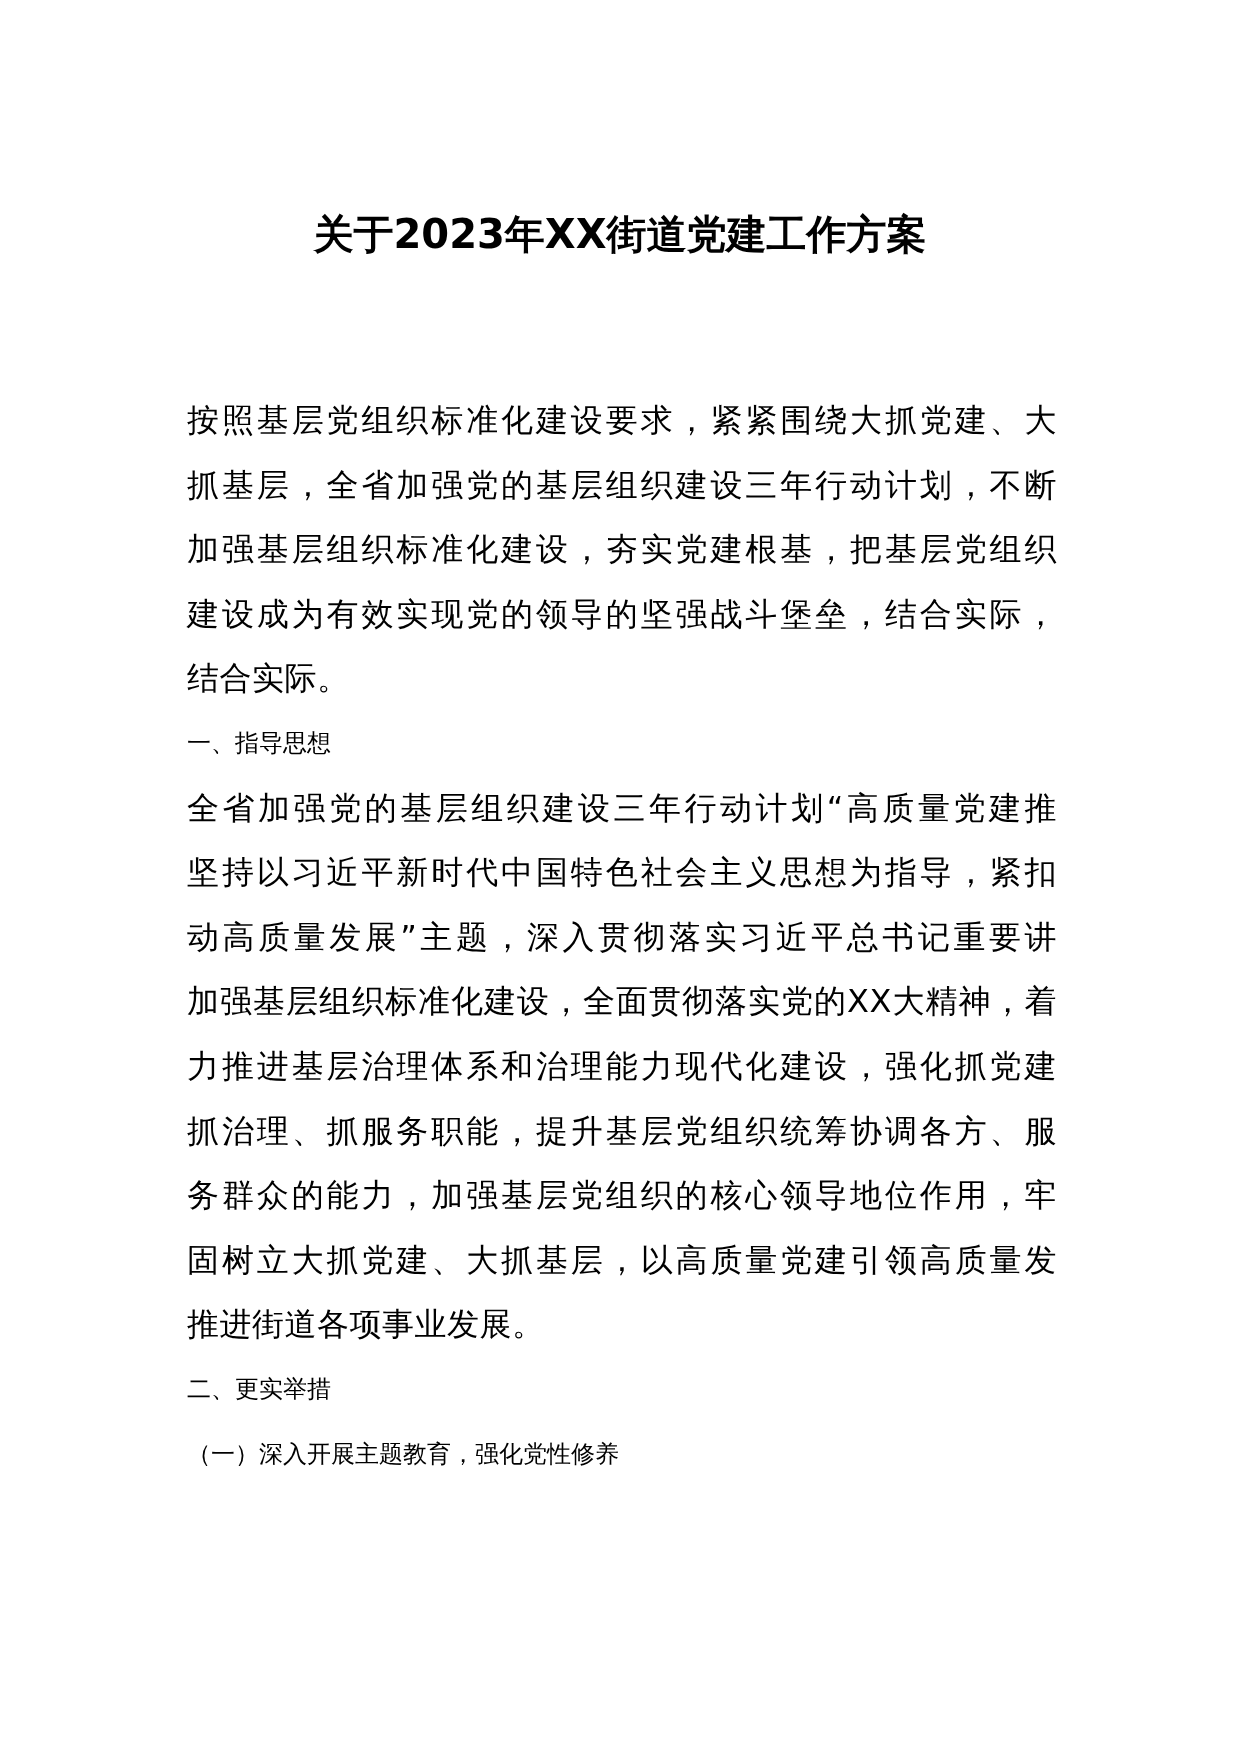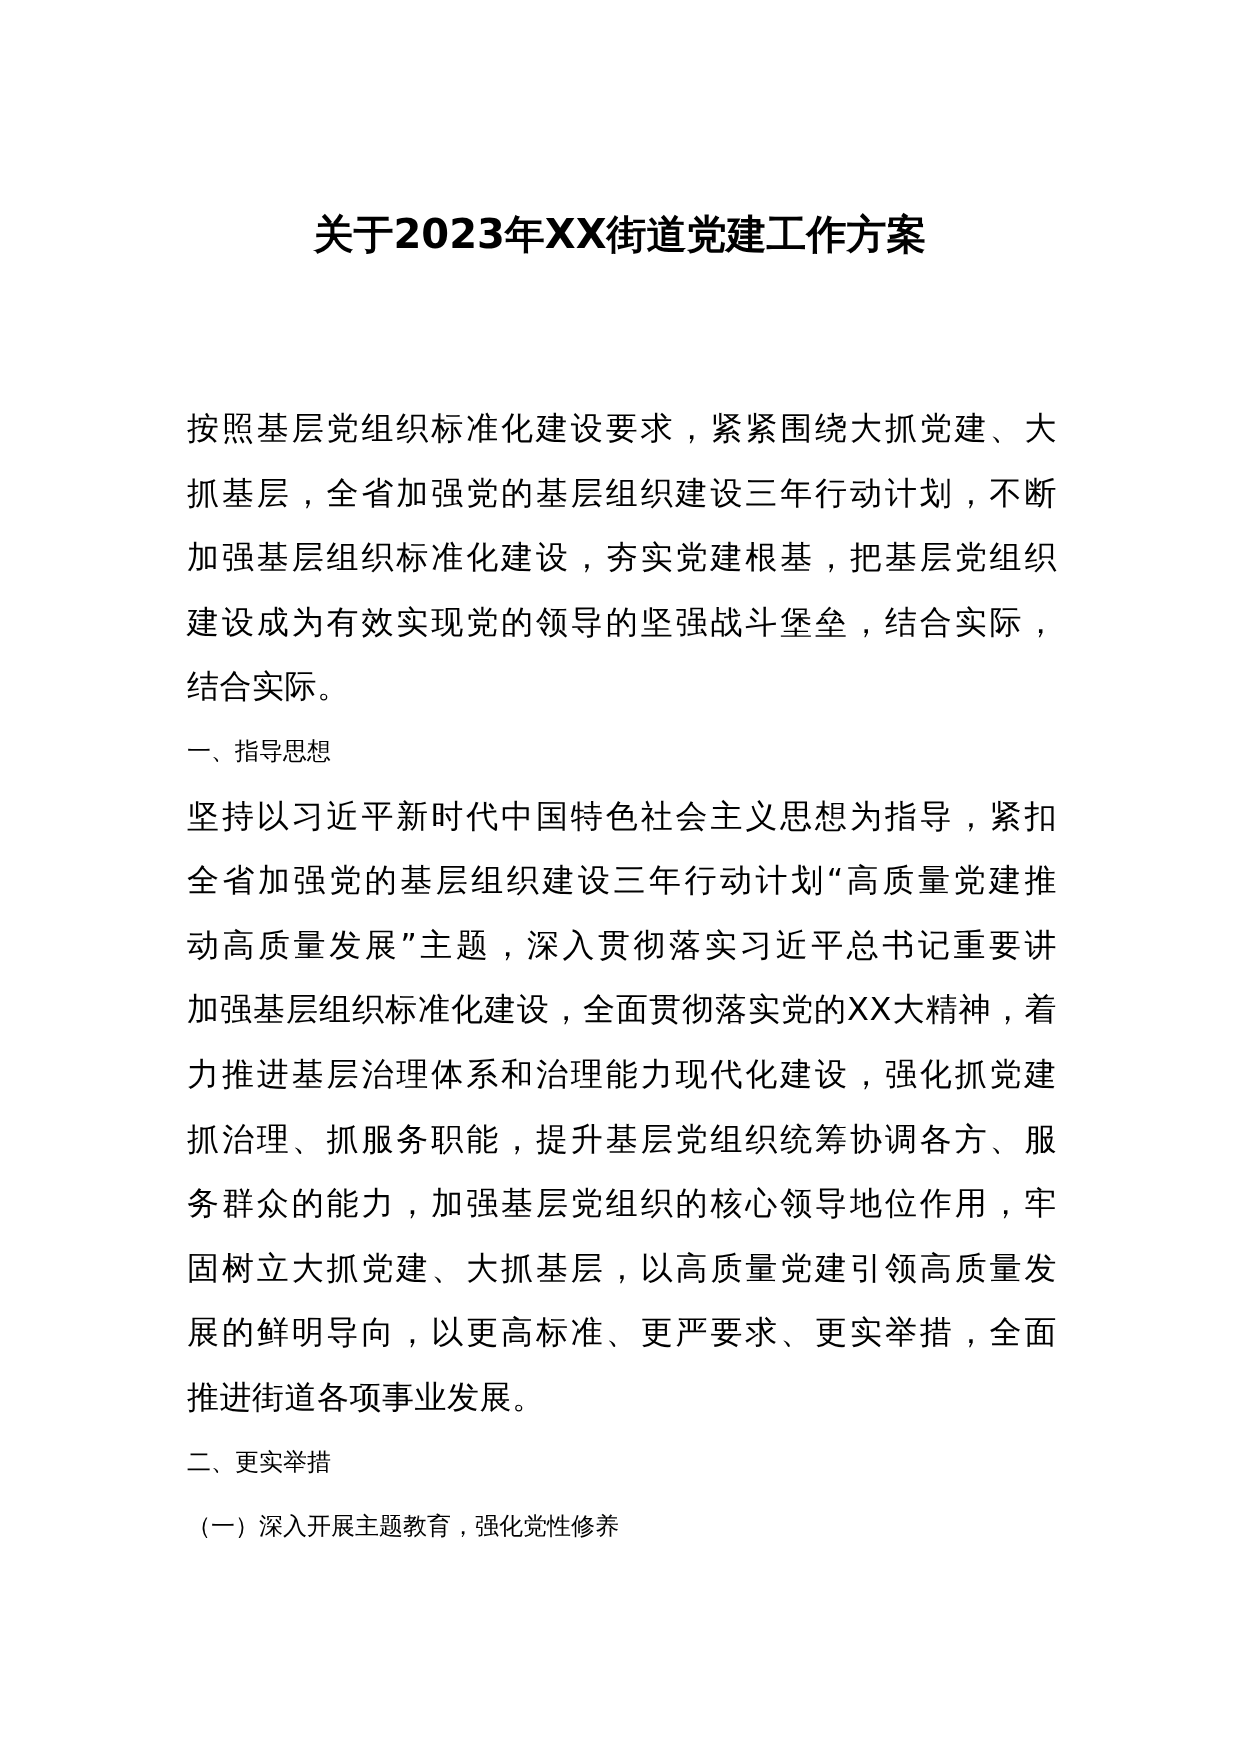--- a/index.html
+++ b/index.html
@@ -30,21 +30,21 @@
       width: 1240px;
       text-align: center;
       font-size: 40px;
       font-weight: bold;
       line-height: 56px;
       letter-spacing: 0px;
       margin: 0;
     }
     .doc-body {
       position: absolute;
-      top: 396px;
+      top: 388px;
       left: 187px;
       width: 870px;
     }
     .line {
       height: 64.6px;
       line-height: 64.6px;
       font-size: 32px;
       white-space: nowrap;
       letter-spacing: 0.5px;
     }
@@ -72,29 +72,28 @@
       <div class="line justify">按照基层党组织标准化建设要求，紧紧围绕大抓党建、大</div>
       <div class="line justify">抓基层，全省加强党的基层组织建设三年行动计划，不断</div>
       <div class="line justify">加强基层组织标准化建设，夯实党建根基，把基层党组织</div>
       <div class="line justify">建设成为有效实现党的领导的坚强战斗堡垒，结合实际，</div>
       <div class="line">结合实际。</div>
     </div>
 
     <div class="heading-line">一、指导思想</div>
 
     <div>
+      <div class="line justify">全省加强党的基层组织建设三年行动计划“高质量党建推</div>
       <div class="line justify">坚持以习近平新时代中国特色社会主义思想为指导，紧扣</div>
-      <div class="line justify">全省加强党的基层组织建设三年行动计划“高质量党建推</div>
       <div class="line justify">动高质量发展”主题，深入贯彻落实习近平总书记重要讲</div>
       <div class="line justify">加强基层组织标准化建设，全面贯彻落实党的XX大精神，着</div>
       <div class="line justify">力推进基层治理体系和治理能力现代化建设，强化抓党建</div>
       <div class="line justify">抓治理、抓服务职能，提升基层党组织统筹协调各方、服</div>
       <div class="line justify">务群众的能力，加强基层党组织的核心领导地位作用，牢</div>
       <div class="line justify">固树立大抓党建、大抓基层，以高质量党建引领高质量发</div>
-      <div class="line justify">展的鲜明导向，以更高标准、更严要求、更实举措，全面</div>
       <div class="line">推进街道各项事业发展。</div>
     </div>
 
     <div class="heading-line">二、更实举措</div>
 
     <div class="heading-line">（一）深入开展主题教育，强化党性修养</div>
 
   </div>
 </div>
 

